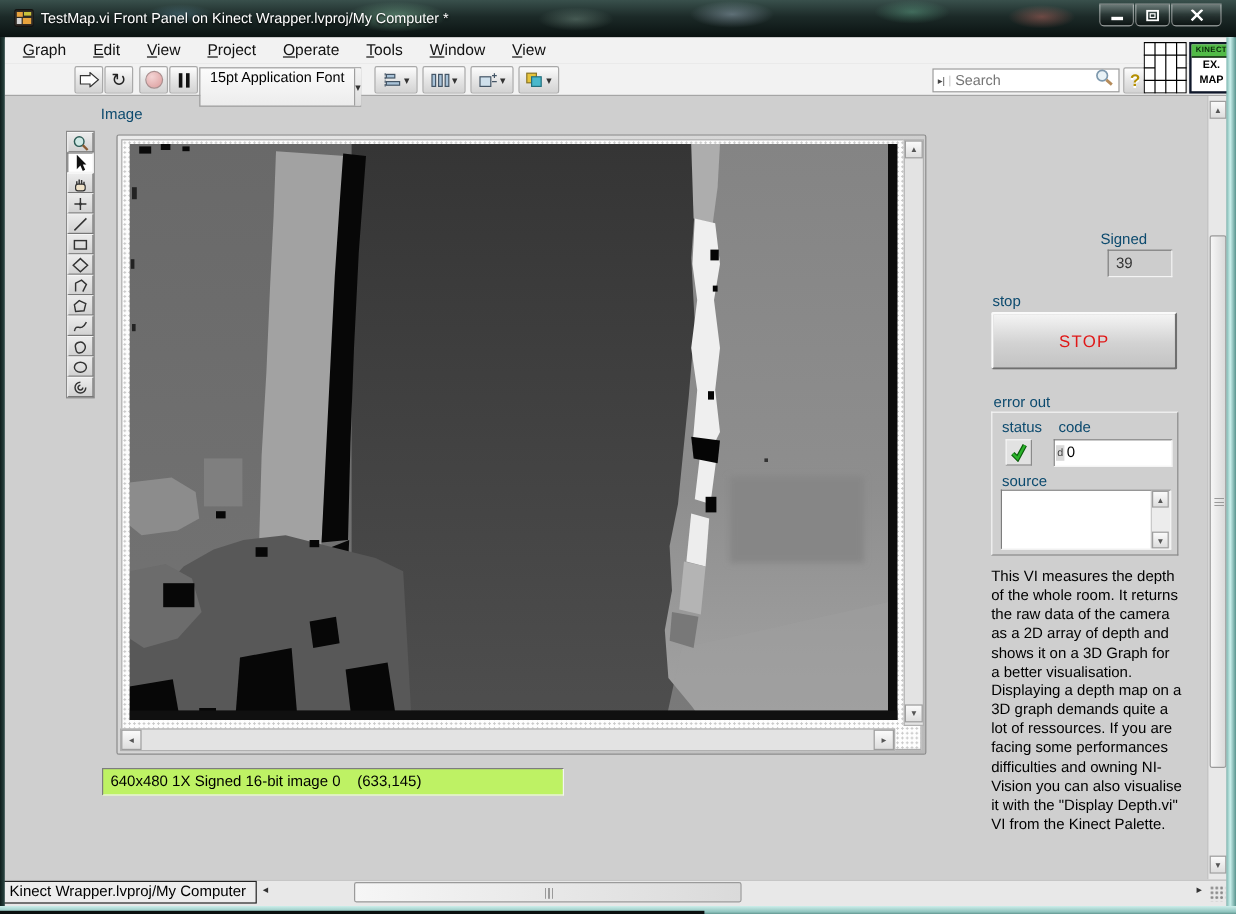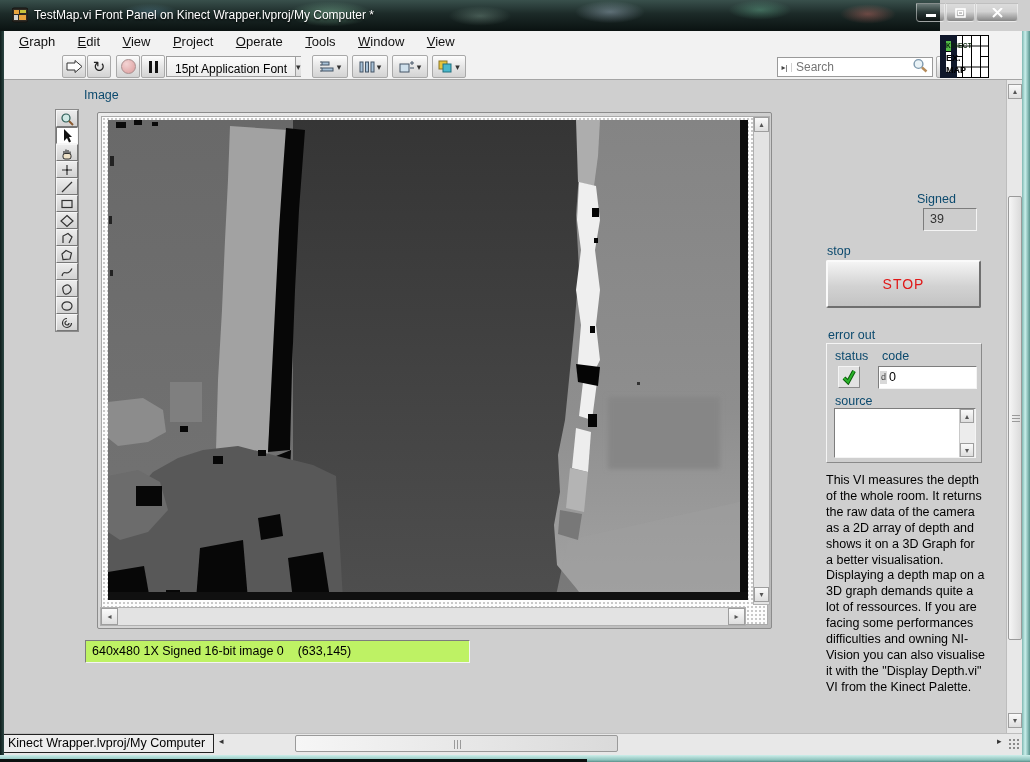--- a/index.html
+++ b/index.html
@@ -1,20 +1,20 @@
 <!DOCTYPE html>
 <html><head>
 <meta charset="utf-8">
 <style>
   html,body{margin:0;padding:0;}
   body{width:1030px;height:762px;position:relative;overflow:hidden;
        font-family:"Liberation Sans",sans-serif;background:#cfcfcf;-webkit-font-smoothing:antialiased;}
   .abs{position:absolute;}
   
-  .titlebar{left:0;top:0;width:940px;height:31px;
+  .titlebar{left:0;top:0;width:1030px;height:31px;
     background:
       radial-gradient(60px 18px at 330px 14px, rgba(150,220,180,.45), transparent 70%),
       radial-gradient(50px 16px at 610px 12px, rgba(210,230,255,.35), transparent 70%),
       radial-gradient(40px 14px at 868px 14px, rgba(230,120,110,.40), transparent 70%),
       radial-gradient(45px 14px at 760px 10px, rgba(120,210,170,.35), transparent 70%),
       radial-gradient(40px 12px at 150px 12px, rgba(110,170,200,.30), transparent 70%),
       radial-gradient(45px 14px at 480px 16px, rgba(200,240,220,.25), transparent 70%),
       linear-gradient(180deg,#39504c 0%,#1c2a28 45%,#0a1211 100%);
     border-bottom:1px solid #0a0f0e;}
   .title-text{left:34px;top:8px;font-size:12px;color:#fff;text-shadow:0 1px 2px #000;}
@@ -22,31 +22,31 @@
     background:linear-gradient(180deg,rgba(255,255,255,.28),rgba(255,255,255,.06) 45%,rgba(0,0,0,.35));
     border-radius:0 0 4px 4px;display:flex;align-items:center;justify-content:center;box-sizing:border-box;}
   .winbtn svg{display:block}
   
   .menubar{left:4px;top:31px;width:1018px;height:22px;background:#f2f2f2;}
   .menu-item{display:inline-block;padding:0 9px;font-size:13px;line-height:22px;color:#111;}
   .menu-item::first-letter{text-decoration:underline;}
   .toolbar{left:4px;top:53px;width:1018px;height:27px;background:#f2f2f2;border-bottom:1px solid #a5a5a5;box-sizing:border-box;}
   .tb-btn{top:55px;height:23px;box-sizing:border-box;border:1px solid #a9a9a9;border-radius:2px;
     background:linear-gradient(180deg,#fdfdfd,#e6e6e6 50%,#d3d3d3);display:flex;align-items:center;justify-content:center;}
-  .fontbox{top:56px;height:21px;box-sizing:border-box;border:1px solid #9f9f9f;background:linear-gradient(180deg,#fbfbfb,#ececec);
-    font-size:12px;display:flex;align-items:flex-end;}
+  .fontbox{top:56px;height:33px;box-sizing:border-box;border:1px solid #9f9f9f;background:linear-gradient(180deg,#fbfbfb,#ececec);
+    font-size:12px;display:flex;align-items:flex-start;}
   .fontbox .lbl{padding:0 8px;white-space:nowrap;}
   .dd-arrow{width:15px;align-self:stretch;border-left:1px solid #9f9f9f;display:flex;align-items:center;justify-content:center;
     font-size:9px;color:#333;background:linear-gradient(180deg,#f4f4f4,#dcdcdc);}
   .searchbox{left:777px;top:57px;width:156px;height:20px;box-sizing:border-box;border:1px solid #9a9a9a;background:#fff;
     display:flex;align-items:center;}
   .searchbox .scope{width:13px;text-align:center;font-size:8px;color:#444;border-right:1px solid #d0d0d0;}
   .searchbox input{flex:1;border:0;outline:0;font-size:12px;color:#333;font-family:inherit;min-width:0;background:transparent;padding:0 4px;}
   
-  .vi-icon{left:940px;top:35px;width:17px;height:43px;box-sizing:border-box;border:6px solid #0f172a;background:#fff;}
+  .vi-icon{left:991px;top:35px;width:37px;height:43px;box-sizing:border-box;border:2px solid #0f172a;background:#fff;}
   .vi-icon .banner{height:10px;background:#52bb47;border-bottom:1px solid #000;
     font-size:6.5px;font-weight:bold;color:#0b280b;text-align:center;line-height:10px;letter-spacing:.3px;}
   .vi-icon .ln{font-size:9px;font-weight:bold;color:#000;text-align:center;line-height:12px;}
   
   .sunken{box-sizing:border-box;border:1px solid;border-color:#7d7d7d #f4f4f4 #f4f4f4 #7d7d7d;background:#bef264;}
   .raised{box-sizing:border-box;border:1px solid;border-color:#f4f4f4 #8a8a8a #8a8a8a #f4f4f4;text-decoration:underline;}
   .lv-label{font-size:12.5px;color:#0c4a6e;}
   .bezel{left:97px;top:112px;width:675px;height:517px;box-sizing:border-box;
     background:linear-gradient(135deg,#ececec,#b9b9b9);border:1px solid #8c8c8c;border-radius:2px;}
   .canvas{position:absolute;inset:3px;background-color:#fdfdfd;

